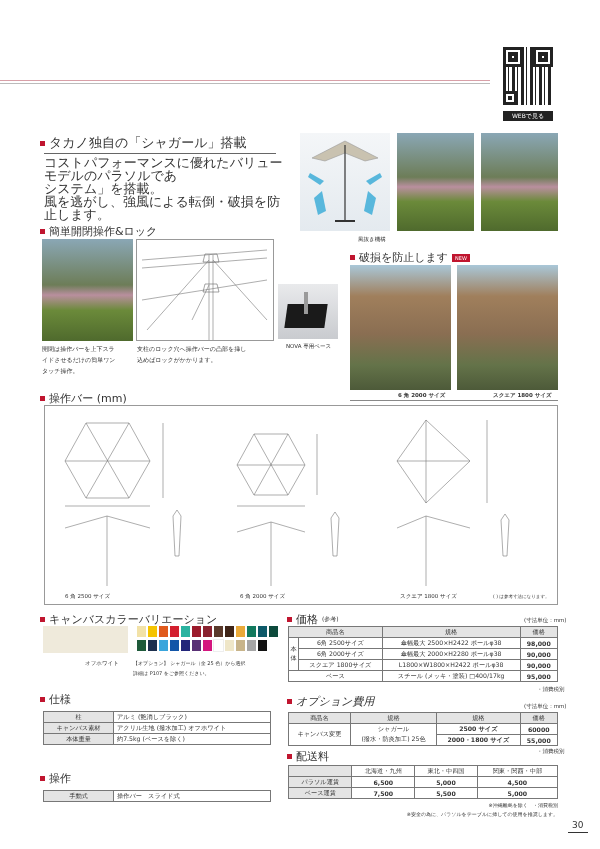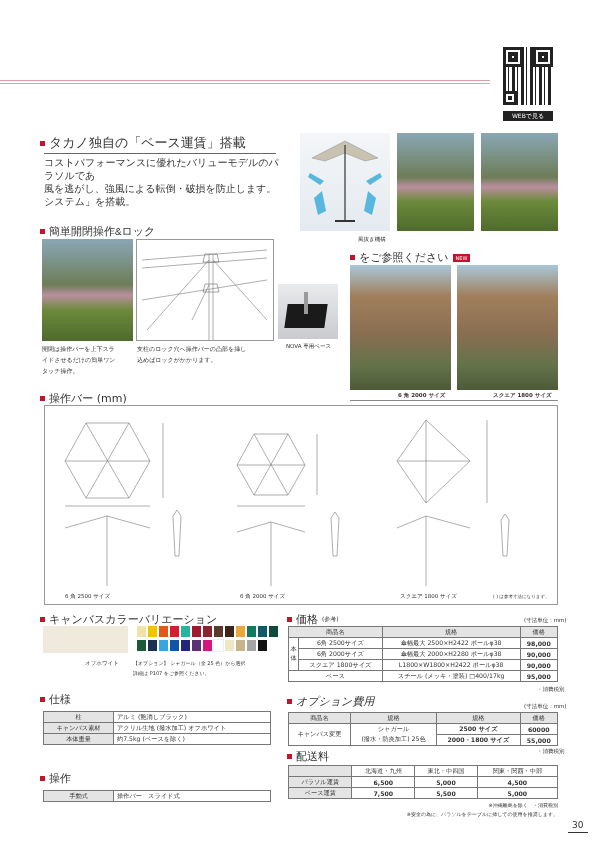--- a/index.html
+++ b/index.html
@@ -10,21 +10,21 @@
 .qr{left:503px;top:47px;width:50px;height:58px;background:
  repeating-linear-gradient(90deg,#222 0 3px,#fff 3px 5px,#222 5px 6px,#fff 6px 9px),#fff;}
 .qr::before{content:"";position:absolute;left:0;top:0;width:14px;height:14px;border:3px solid #222;background:#fff;box-shadow:inset 0 0 0 2px #fff,inset 0 0 0 6px #222;}
 .qr::after{content:"";position:absolute;right:0;top:0;width:14px;height:14px;border:3px solid #222;background:#fff;box-shadow:inset 0 0 0 2px #fff,inset 0 0 0 6px #222;}
 .qr-bl{left:503px;top:91px;width:14px;height:14px;border:3px solid #222;background:#fff;box-shadow:inset 0 0 0 2px #fff,inset 0 0 0 6px #222;}
 .web-btn{left:503px;top:111px;width:50px;height:10px;background:#222;color:#fff;font-size:6px;text-align:center;line-height:10px;}
 .sec-title{font-size:11px;color:#333;display:flex;align-items:center;gap:4px;white-space:nowrap;}
 .sec-title .sq{width:5px;height:5px;background:#c0152f;display:inline-block;}
 .sec-title.big{font-size:13px;}
 .under{height:1px;background:#666;}
-.body-txt{font-size:10px;line-height:13px;color:#333;}
+.body-txt{font-size:13px;line-height:13px;color:#333;}
 .photo{background:linear-gradient(#8aa7b5,#6d7d58 45%,#b98f9e 55%,#6b8a3a 70%,#4f6a2d);}
 .photo2{background:linear-gradient(#a9c7d8 0,#a07f5c 25%,#8a6e52 55%,#647349 80%,#4d5a39);}
 .cap{font-size:5.5px;color:#333;}
 .small{font-size:6px;color:#333;line-height:11px;}
 .diagram-box{left:44px;top:405px;width:514px;height:200px;border:1px solid #999;}
 table{border-collapse:collapse;font-size:6.2px;color:#333;}
 td,th{border:1px solid #777;padding:0 3px;height:11px;font-weight:normal;white-space:nowrap;}
 th{background:#e4e4e4;}
 .c{text-align:center;}
 .b{font-weight:bold;}
@@ -38,45 +38,45 @@
 <body>
 
 <div class="abs hdr-line1"></div>
 <div class="abs hdr-line2"></div>
 <div class="abs qr"></div>
 <div class="abs qr-bl"></div>
 <div class="abs web-btn">WEBで見る</div>
 
 <div class="abs sec-title big" style="left:40px;top:134px;">
   <span class="sq"></span>
-  <span>タカノ独自の「ベース運賃」搭載</span>
+  <span>タカノ独自の「シャガール」搭載</span>
 </div>
 <div class="abs under" style="left:44px;top:153px;width:232px;"></div>
 <div class="abs body-txt" style="left:44px;top:156px;width:240px;">
   <div>コストパフォーマンスに優れたバリューモデルのパラソルであ</div>
+  <div>システム」を搭載。</div>
   <div>風を逃がし、強風による転倒・破損を防止します。</div>
-  <div>システム」を搭載。</div>
 </div>
 
 <div class="abs" style="left:300px;top:133px;width:90px;height:98px;background:linear-gradient(#f4f6f8,#e4eaef);">
   <svg width="90" height="98">
     <polygon points="12,25 45,8 78,25 65,28 45,20 25,28" style="fill:#c9c2b0;stroke:#999"></polygon>
     <line x1="45" y1="12" x2="45" y2="88" style="stroke:#333;stroke-width:1.2"></line>
     <line x1="35" y1="88" x2="55" y2="88" style="stroke:#333;stroke-width:2"></line>
     <polygon points="10,40 24,48 20,52 8,44" style="fill:#58b7dc;stroke:none"></polygon>
     <polygon points="80,40 66,48 70,52 82,44" style="fill:#58b7dc;stroke:none"></polygon>
     <polygon points="14,65 22,58 26,78 18,82" style="fill:#58b7dc;stroke:none"></polygon>
     <polygon points="76,65 68,58 64,78 72,82" style="fill:#58b7dc;stroke:none"></polygon>
   </svg>
 </div>
 <div class="abs cap" style="left:358px;top:236px;">風抜き機構</div>
 <div class="abs photo" style="left:397px;top:133px;width:77px;height:98px;"></div>
 <div class="abs photo" style="left:481px;top:133px;width:77px;height:98px;"></div>
 
-<div class="abs sec-title" style="left:40px;top:224px;font-family:Liberation Mono, monospace;">
+<div class="abs sec-title" style="left:40px;top:224px;">
   <span class="sq"></span>
   <span>簡単開閉操作&amp;ロック</span>
 </div>
 <div class="abs photo" style="left:42px;top:239px;width:91px;height:102px;"></div>
 <div class="abs" style="left:136px;top:239px;width:138px;height:102px;border:1px solid #999;background:#fff;">
   <svg width="136" height="100">
     <line x1="5" y1="20" x2="130" y2="10"></line>
       <line x1="5" y1="28" x2="130" y2="18"></line>
     <line x1="72" y1="15" x2="72" y2="100"></line>
       <line x1="76" y1="15" x2="76" y2="100"></line>
@@ -98,21 +98,21 @@
   <div>込めばロックがかかります。</div>
 </div>
 <div class="abs" style="left:278px;top:284px;width:60px;height:55px;background:linear-gradient(#e9eaec,#c9cbcf);">
   <div class="abs" style="left:8px;top:20px;width:40px;height:24px;background:#1a1a1a;transform:skewX(-8deg);"></div>
   <div class="abs" style="left:26px;top:8px;width:4px;height:22px;background:#9a9a9a;"></div>
 </div>
 <div class="abs cap" style="left:286px;top:343px;">NOVA 専用ベース</div>
 
 <div class="abs sec-title" style="left:350px;top:250px;">
   <span class="sq"></span>
-  <span>をご参照ください</span>
+  <span>破損を防止します</span>
   <span class="newbadge">NEW</span>
 </div>
 <div class="abs photo2" style="left:350px;top:265px;width:101px;height:125px;"></div>
 <div class="abs photo2" style="left:457px;top:265px;width:101px;height:125px;"></div>
 <div class="abs cap" style="left:398px;top:392px;font-weight:bold;">6 角 2000 サイズ</div>
 <div class="abs cap" style="left:493px;top:392px;font-weight:bold;">スクエア 1800 サイズ</div>
 <div class="abs" style="left:350px;top:400px;width:208px;height:1px;background:#888;"></div>
 
 <div class="abs sec-title" style="left:40px;top:391px;">
   <span class="sq"></span>

